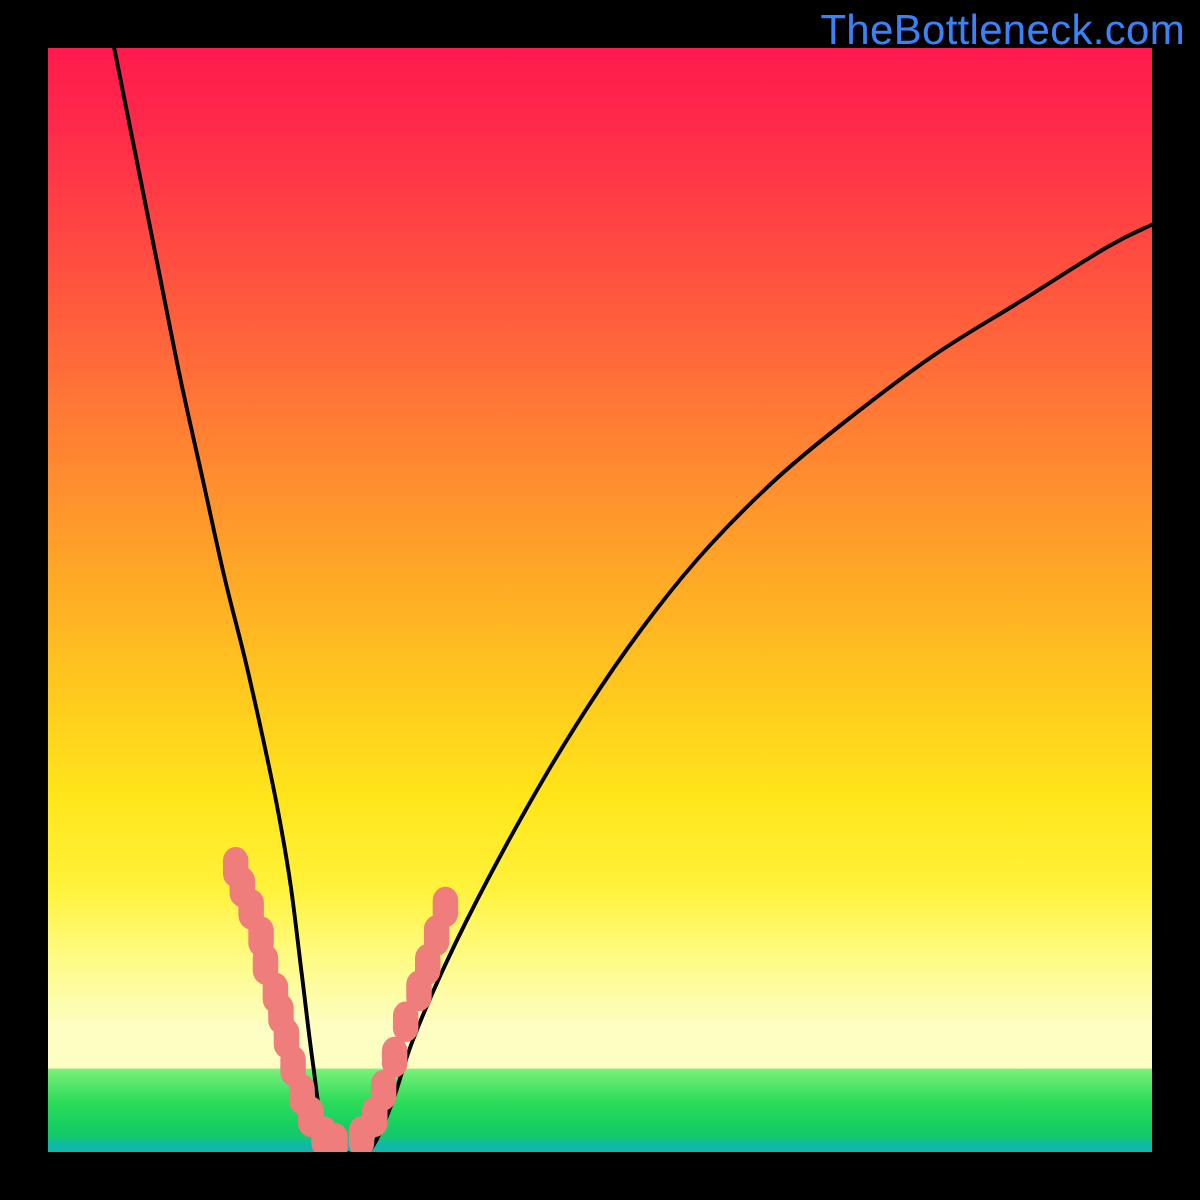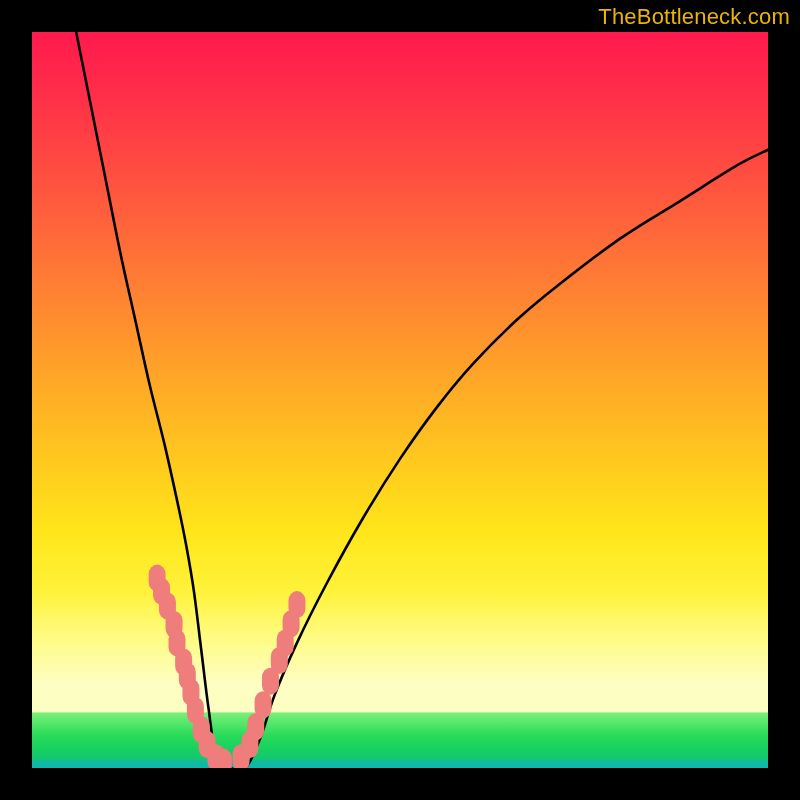--- a/index.html
+++ b/index.html
@@ -52,22 +52,22 @@
       #16d060 97.5%,
       #13c96c 98.6%,
       #0fb8a8 99.3%,
       #0fb8a8 100%
     );
   }
   .watermark {
     position: absolute;
     top: 4px;
     right: 10px;
-    color: #eab308;
-    font-size: 22px;
+    color: #3b82f6;
+    font-size: 28px;
     letter-spacing: 0.2px;
     user-select: none;
   }
   svg.curve {
     position: absolute;
     left: 0;
     top: 0;
     width: 100%;
     height: 100%;
     overflow: visible;

